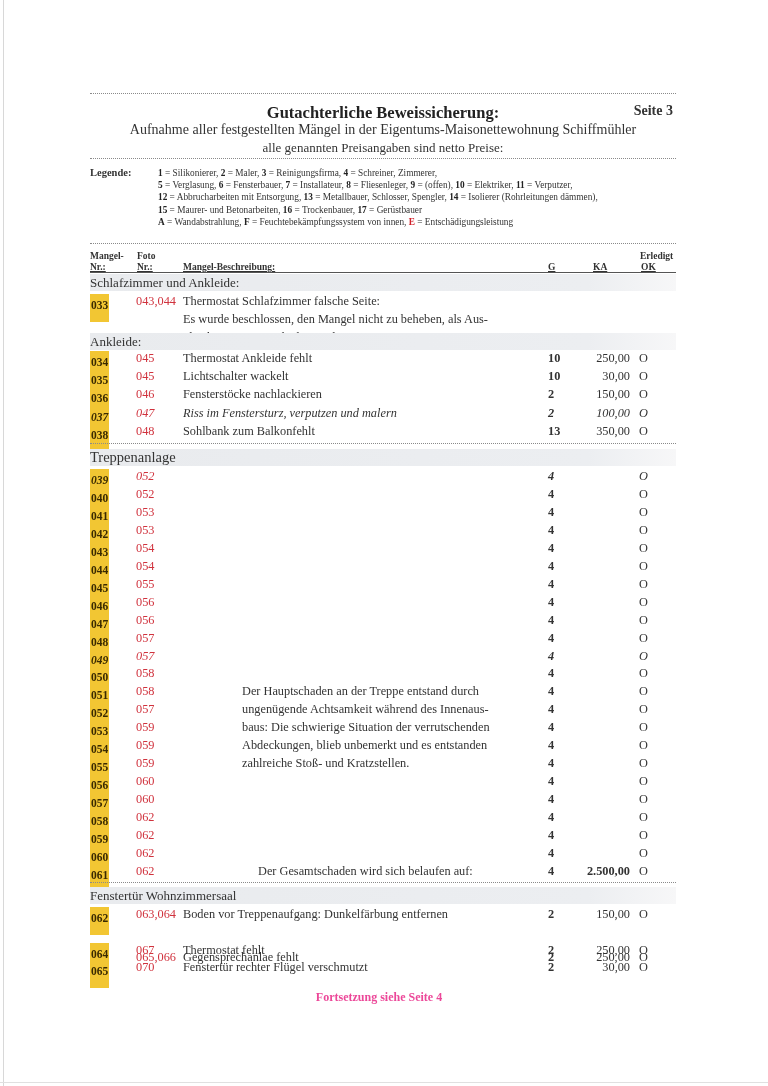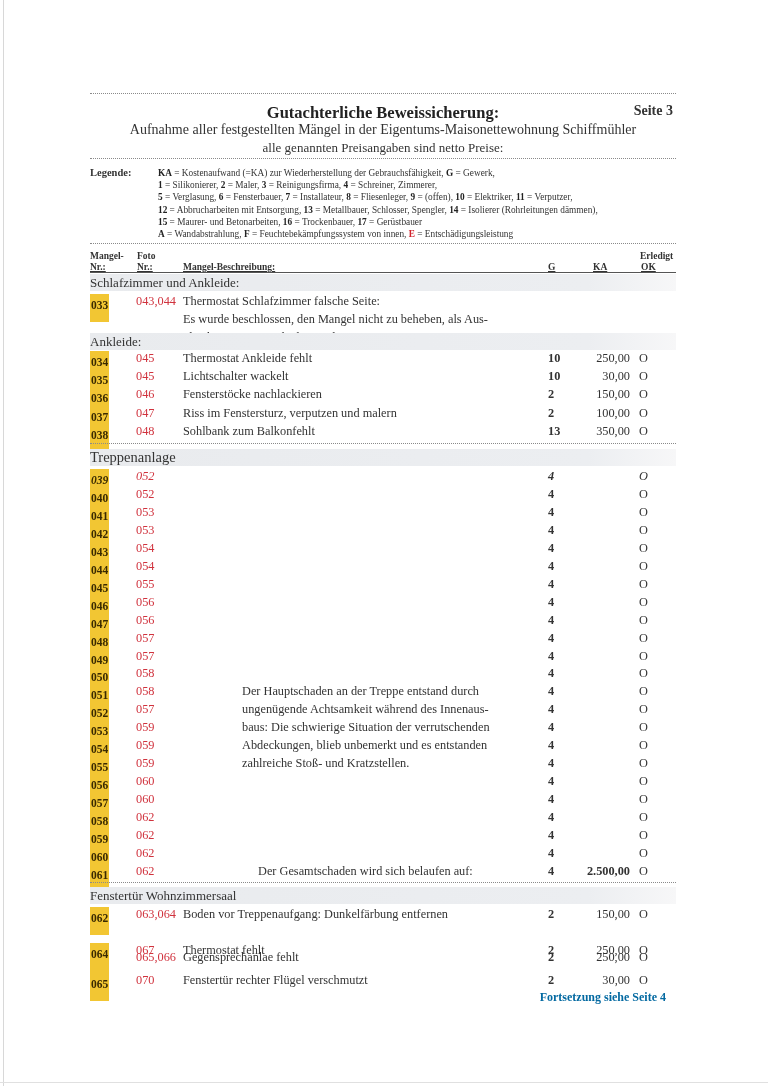--- a/index.html
+++ b/index.html
@@ -33,38 +33,37 @@
              background:#f2c633; color:#3a2a00; font-weight:bold; font-size:11.5px; }
   .row .foto { position:absolute; left:46px; color:#d0323d; }
   .row .desc { position:absolute; left:93px; color:#333; white-space:nowrap; }
   .row .g { position:absolute; left:458px; width:20px; font-weight:bold; color:#333; text-align:left; }
   .row .g.red { color:#d0202a; }
   .row .ka { position:absolute; left:480px; width:60px; text-align:right; color:#333; }
   .row .ka.bold { font-weight:bold; }
   .row .ok { position:absolute; left:549px; color:#333; }
 
   .desc-lines { position:absolute; font-size:12.3px; line-height:18px; color:#333; white-space:nowrap; }
-  .footer { position:absolute; top:990px; left:80px; width:586px; text-align:right; font-size:12px; font-weight:bold; color:#0369a1; }
+  .footer { position:absolute; top:990px; left:86px; width:586px; text-align:center; font-size:12px; font-weight:bold; color:#ec4899; }
 </style>
 </head>
 <body>
 
 <div class="page-edge-left"></div>
 <div class="page-edge-bottom"></div>
 
 <div class="dash" style="top:93px"></div>
 <div class="title">Gutachterliche Beweissicherung:</div>
 <div class="page-no">Seite 3</div>
 <div class="subtitle">Aufnahme aller festgestellten Mängel in der Eigentums-Maisonettewohnung Schiffmühler</div>
 <div class="subtitle2">alle genannten Preisangaben sind netto Preise:</div>
 <div class="dash" style="top:158px"></div>
 
 <div class="legend-label">Legende:</div>
 <div class="legend" id="legend">
-    <div><b>KA</b><span> = Kostenaufwand (=KA) zur Wiederherstellung der Gebrauchsfähigkeit,  </span><b>G</b><span> = Gewerk,</span></div>
     <div><b>1</b><span> = Silikonierer, </span><b>2</b><span> = Maler, </span><b>3</b><span> = Reinigungsfirma, </span><b>4</b><span> = Schreiner, Zimmerer,</span></div>
     <div><b>5</b><span> = Verglasung, </span><b>6</b><span> = Fensterbauer, </span><b>7</b><span> = Installateur, </span><b>8</b><span> = Fliesenleger, </span><b>9</b><span> =  (offen),  </span><b>10</b><span> = Elektriker, </span><b>11</b><span> = Verputzer,</span></div>
     <div><b>12</b><span> = Abbrucharbeiten mit Entsorgung, </span><b>13</b><span> = Metallbauer, Schlosser, Spengler, </span><b>14</b><span> = Isolierer (Rohrleitungen dämmen),</span></div>
     <div><b>15</b><span> = Maurer- und Betonarbeiten, </span><b>16</b><span> = Trockenbauer, </span><b>17</b><span> = Gerüstbauer</span></div>
     <div><b>A</b><span> = Wandabstrahlung, </span><b>F</b><span> = Feuchtebekämpfungssystem von innen, </span><b class="red">E</b><span> =  Entschädigungsleistung</span></div>
   </div>
 <div class="dash" style="top:243px"></div>
 
 <div class="hdr" style="top:251px;left:90px">Mangel-</div>
 <div class="hdr hdr-u" style="top:262px;left:90px">Nr.:</div>
@@ -106,21 +105,21 @@
       <span class="ok">O</span>
     </div>
     <div class="row" style="top: 385.4px;">
       <span class="nr">036</span>
       <span class="foto">046</span>
       <span class="desc">Fensterstöcke nachlackieren</span>
       <span class="g">2</span>
       <span class="ka">150,00</span>
       <span class="ok">O</span>
     </div>
-    <div class="row" style="top: 403.6px;">
+    <div class="row" style="top: 403.6px; font-style: italic;">
       <span class="nr">037</span>
       <span class="foto">047</span>
       <span class="desc">Riss im Fenstersturz, verputzen und malern</span>
       <span class="g">2</span>
       <span class="ka">100,00</span>
       <span class="ok">O</span>
     </div>
     <div class="row" style="top: 421.8px;">
       <span class="nr">038</span>
       <span class="foto">048</span>
@@ -184,21 +183,21 @@
       <span class="foto">056</span>
       <span class="g">4</span>
       <span class="ok">O</span>
     </div>
     <div class="row" style="top: 628.55px;">
       <span class="nr">048</span>
       <span class="foto">057</span>
       <span class="g">4</span>
       <span class="ok">O</span>
     </div>
-    <div class="row" style="top: 646.5px;">
+    <div class="row" style="top: 646.5px; font-style: italic;">
       <span class="nr">049</span>
       <span class="foto">057</span>
       <span class="g">4</span>
       <span class="ok">O</span>
     </div>
     <div class="row" style="top: 664.45px;">
       <span class="nr">050</span>
       <span class="foto">058</span>
       <span class="g">4</span>
       <span class="ok">O</span>
@@ -295,21 +294,21 @@
       <span class="ok">O</span>
     </div>
     <div class="row" style="top: 940.6px;">
       <span class="nr">064</span>
       <span class="foto">067</span>
       <span class="desc">Thermostat  fehlt</span>
       <span class="g">2</span>
       <span class="ka">250,00</span>
       <span class="ok">O</span>
     </div>
-    <div class="row" style="top: 958.4px; margin-top: 13px;">
+    <div class="row" style="top: 958.4px;">
       <span class="nr">065</span>
       <span class="foto">070</span>
       <span class="desc">Fenstertür rechter Flügel verschmutzt</span>
       <span class="g">2</span>
       <span class="ka">30,00</span>
       <span class="ok">O</span>
     </div>
   </div>
 
 <div class="footer">Fortsetzung siehe Seite 4</div>

